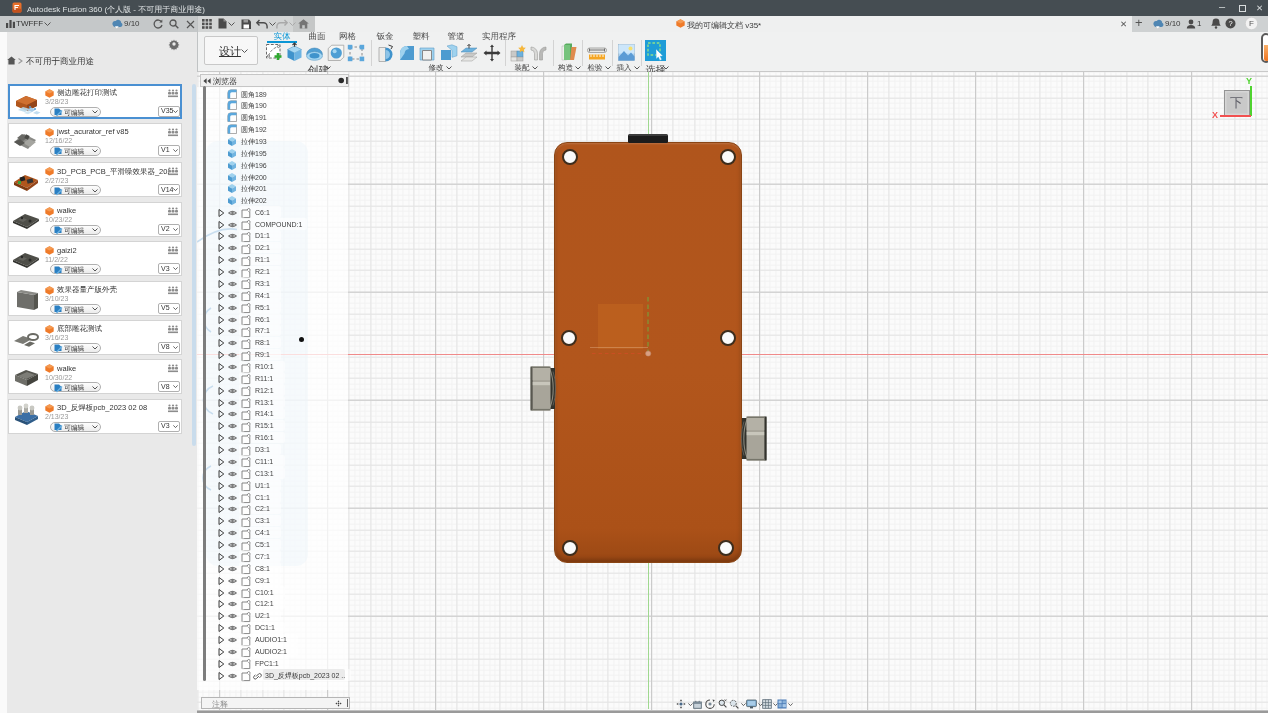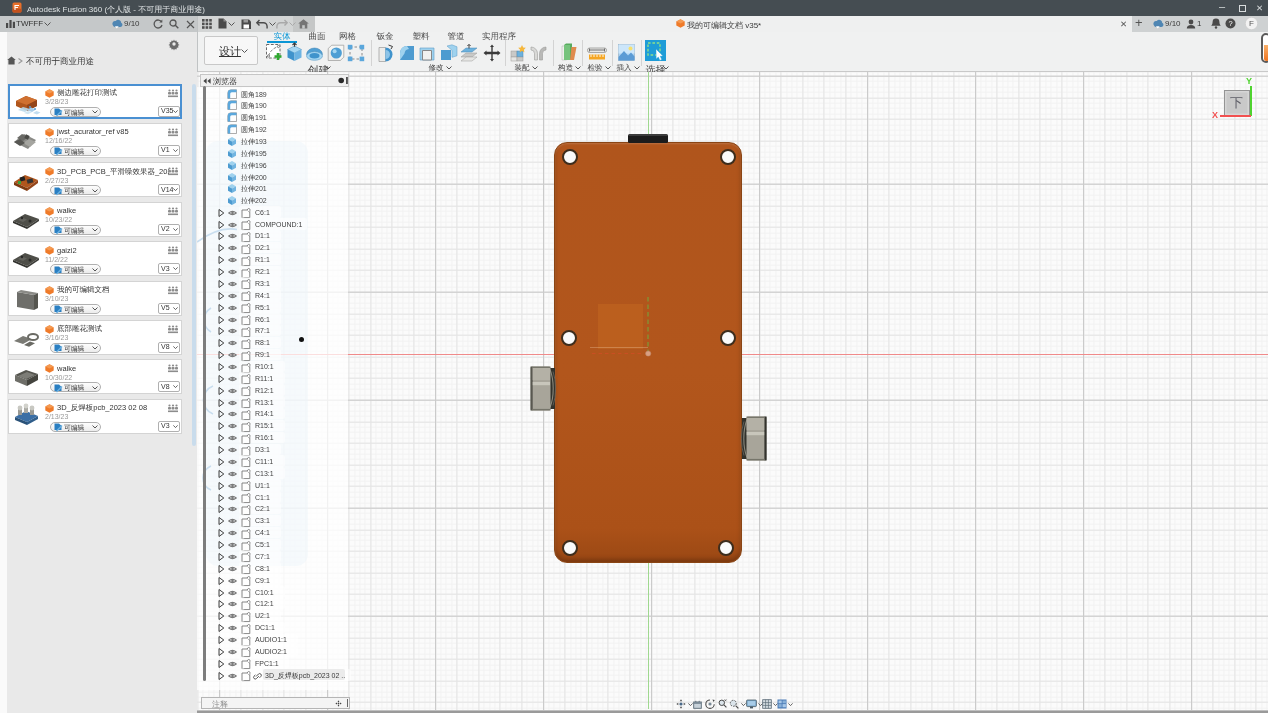--- a/index.html
+++ b/index.html
@@ -1236,21 +1236,21 @@
 <div class="a" style="left:8px;top:280.5px;width:174px;height:35px;background:#fff;border:1px solid #d4d4d4;box-sizing:border-box;"></div>
 <svg class="a" style="left:10px;top:283.5px" width="32" height="28" viewBox="0 0 32 28">
     <path d="M7 8 L24 11 V26 L7 23Z" fill="#6e6e6a"></path>
     <path d="M7 8 L11 6 L28 9 L24 11Z" fill="#8a8a86"></path>
     <path d="M24 11 L28 9 V24 L24 26Z" fill="#55554f"></path>
   </svg>
 <svg class="a" style="left:45px;top:285.5px" width="9" height="9" viewBox="0 0 9 9">
     <path d="M4.5 0.3 L8.7 2.4 V6.6 L4.5 8.7 L0.3 6.6 V2.4 Z" fill="#ef7b2a"></path>
     <path d="M4.5 0.3 L8.7 2.4 L4.5 4.5 L0.3 2.4Z" fill="#f49a52"></path>
   </svg>
-<div class="tx" style="left:57px;top:285.0px;font-size:7.5px;color:#333;max-width:112px;overflow:hidden;">我的可编辑文档</div>
+<div class="tx" style="left:57px;top:285.0px;font-size:7.5px;color:#333;max-width:112px;overflow:hidden;">效果器量产版外壳</div>
 <div class="tx" style="left:45px;top:295.0px;font-size:7px;color:#999;">3/10/23</div>
 <div class="a" style="left:50px;top:303.5px;width:51px;height:10px;background:linear-gradient(#fdfdfd,#ececec);border:1px solid #b0b0b0;border-radius:5px;box-sizing:border-box;"></div>
 <svg class="a" style="left:54px;top:305.0px" width="8" height="7.5" viewBox="0 0 8 7.5">
     <path d="M0.5 0.5 h4.5 l2.5 2.5 v4 h-7z" fill="#2a7fc2"></path>
     <path d="M2 7.5 L7.5 2 l1 1 L3 8.5 Z" fill="#6ab0e0"></path>
   </svg>
 <div class="tx" style="left:64px;top:304.5px;font-size:6.8px;color:#333;">可编辑</div>
 <svg class="a" style="left:92px;top:307.0px" width="6" height="4" viewBox="0 0 6 4">
     <path d="M0.5 0.5 L3 3 L5.5 0.5" stroke="#555" fill="none"></path>
   </svg>

